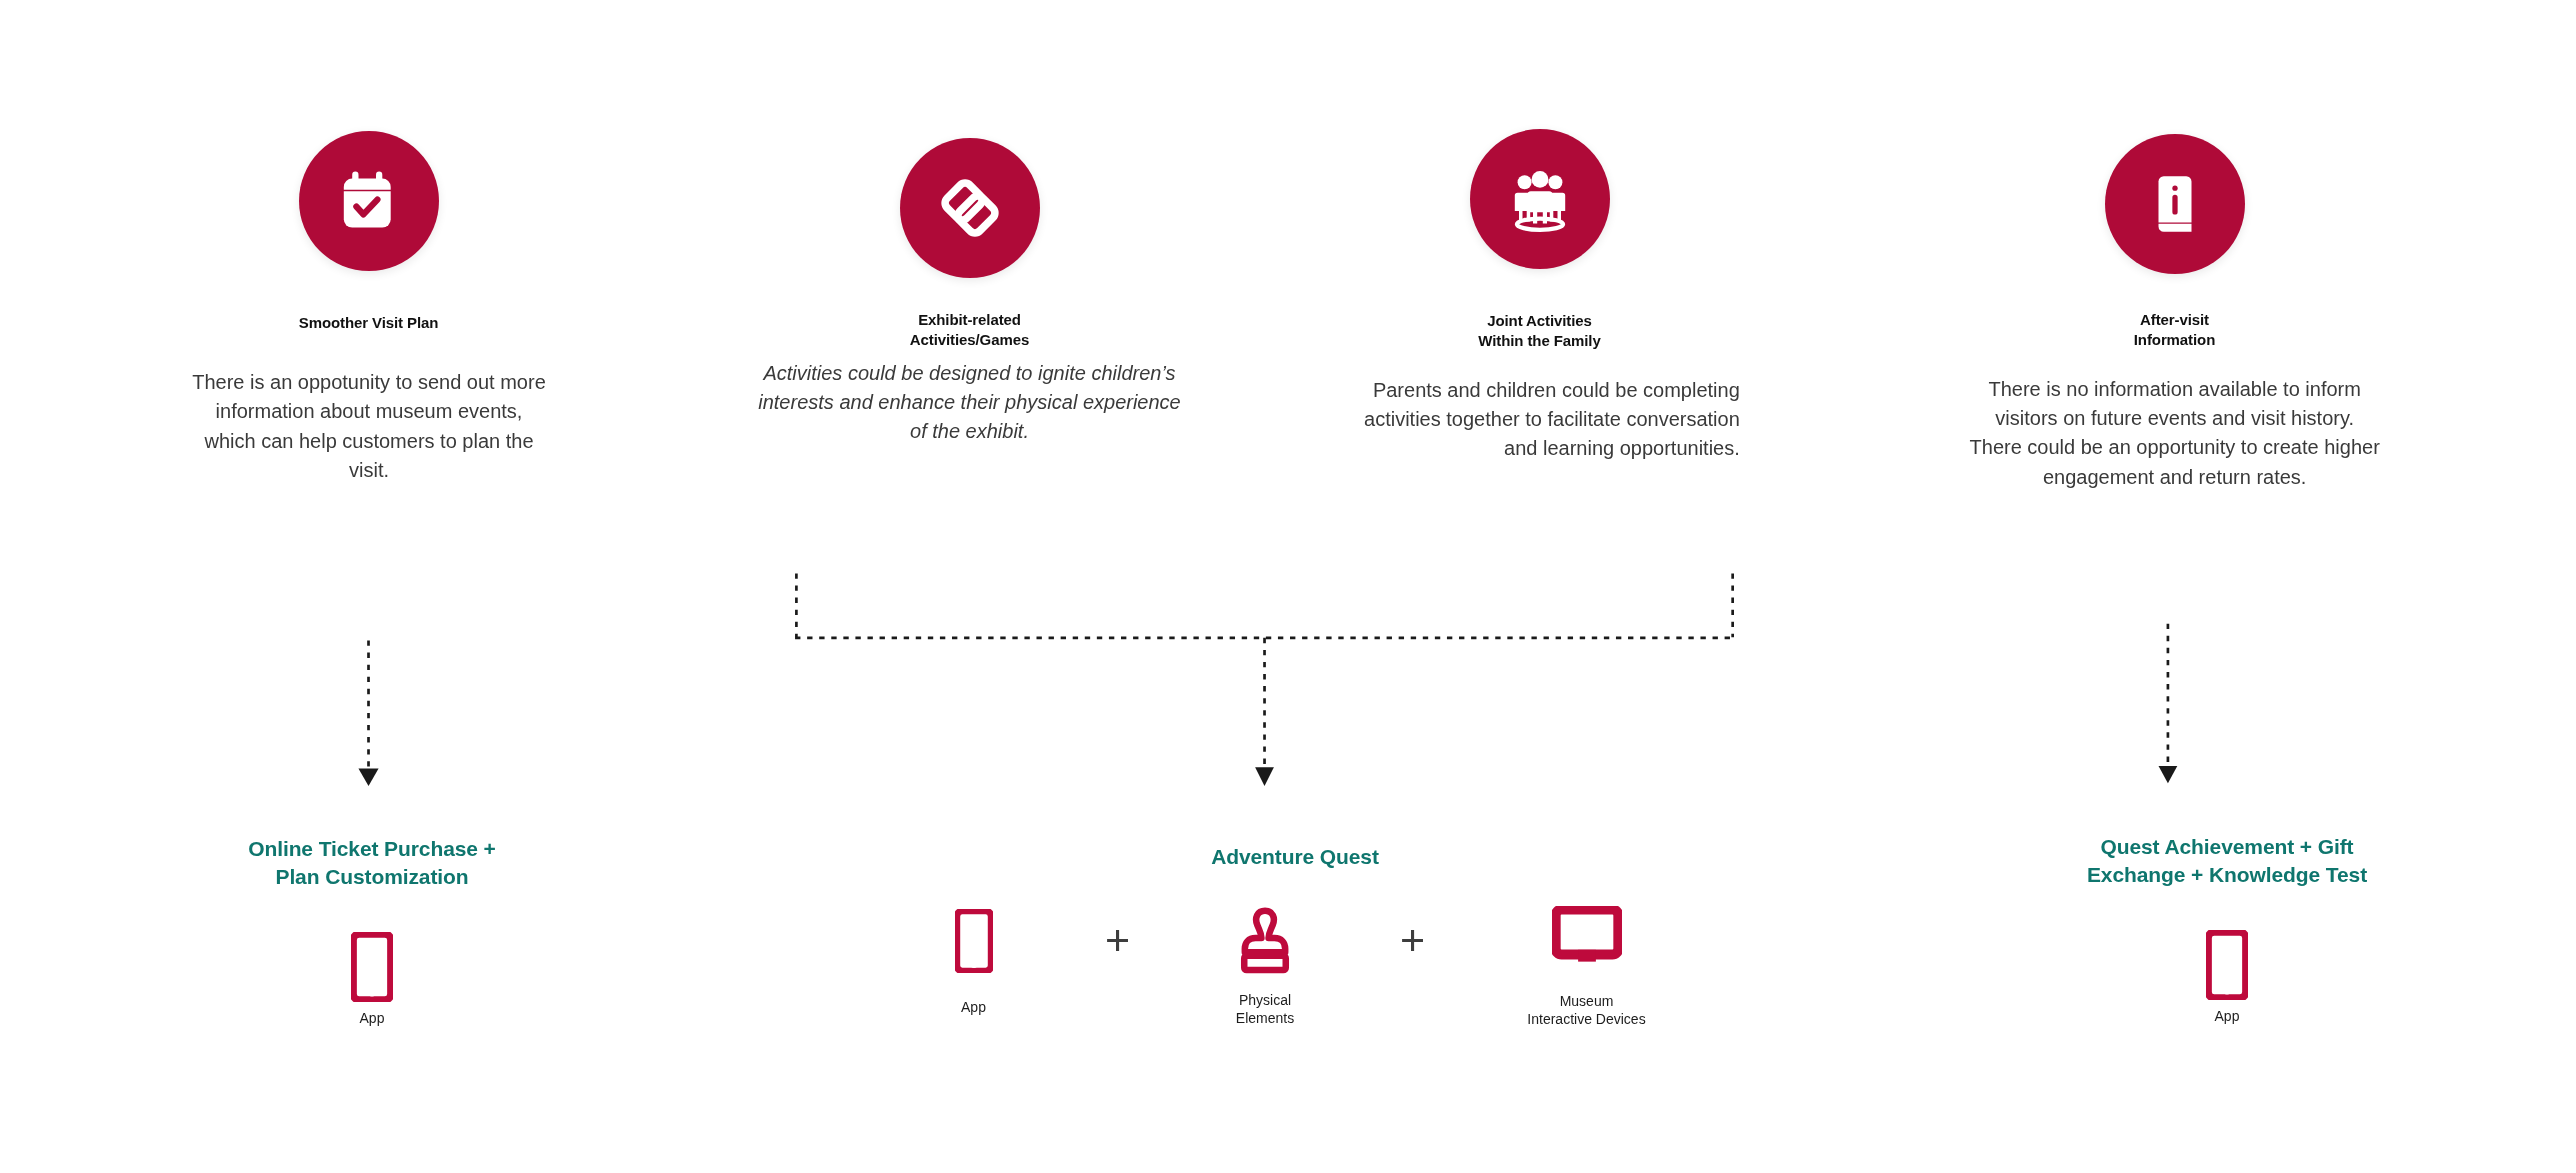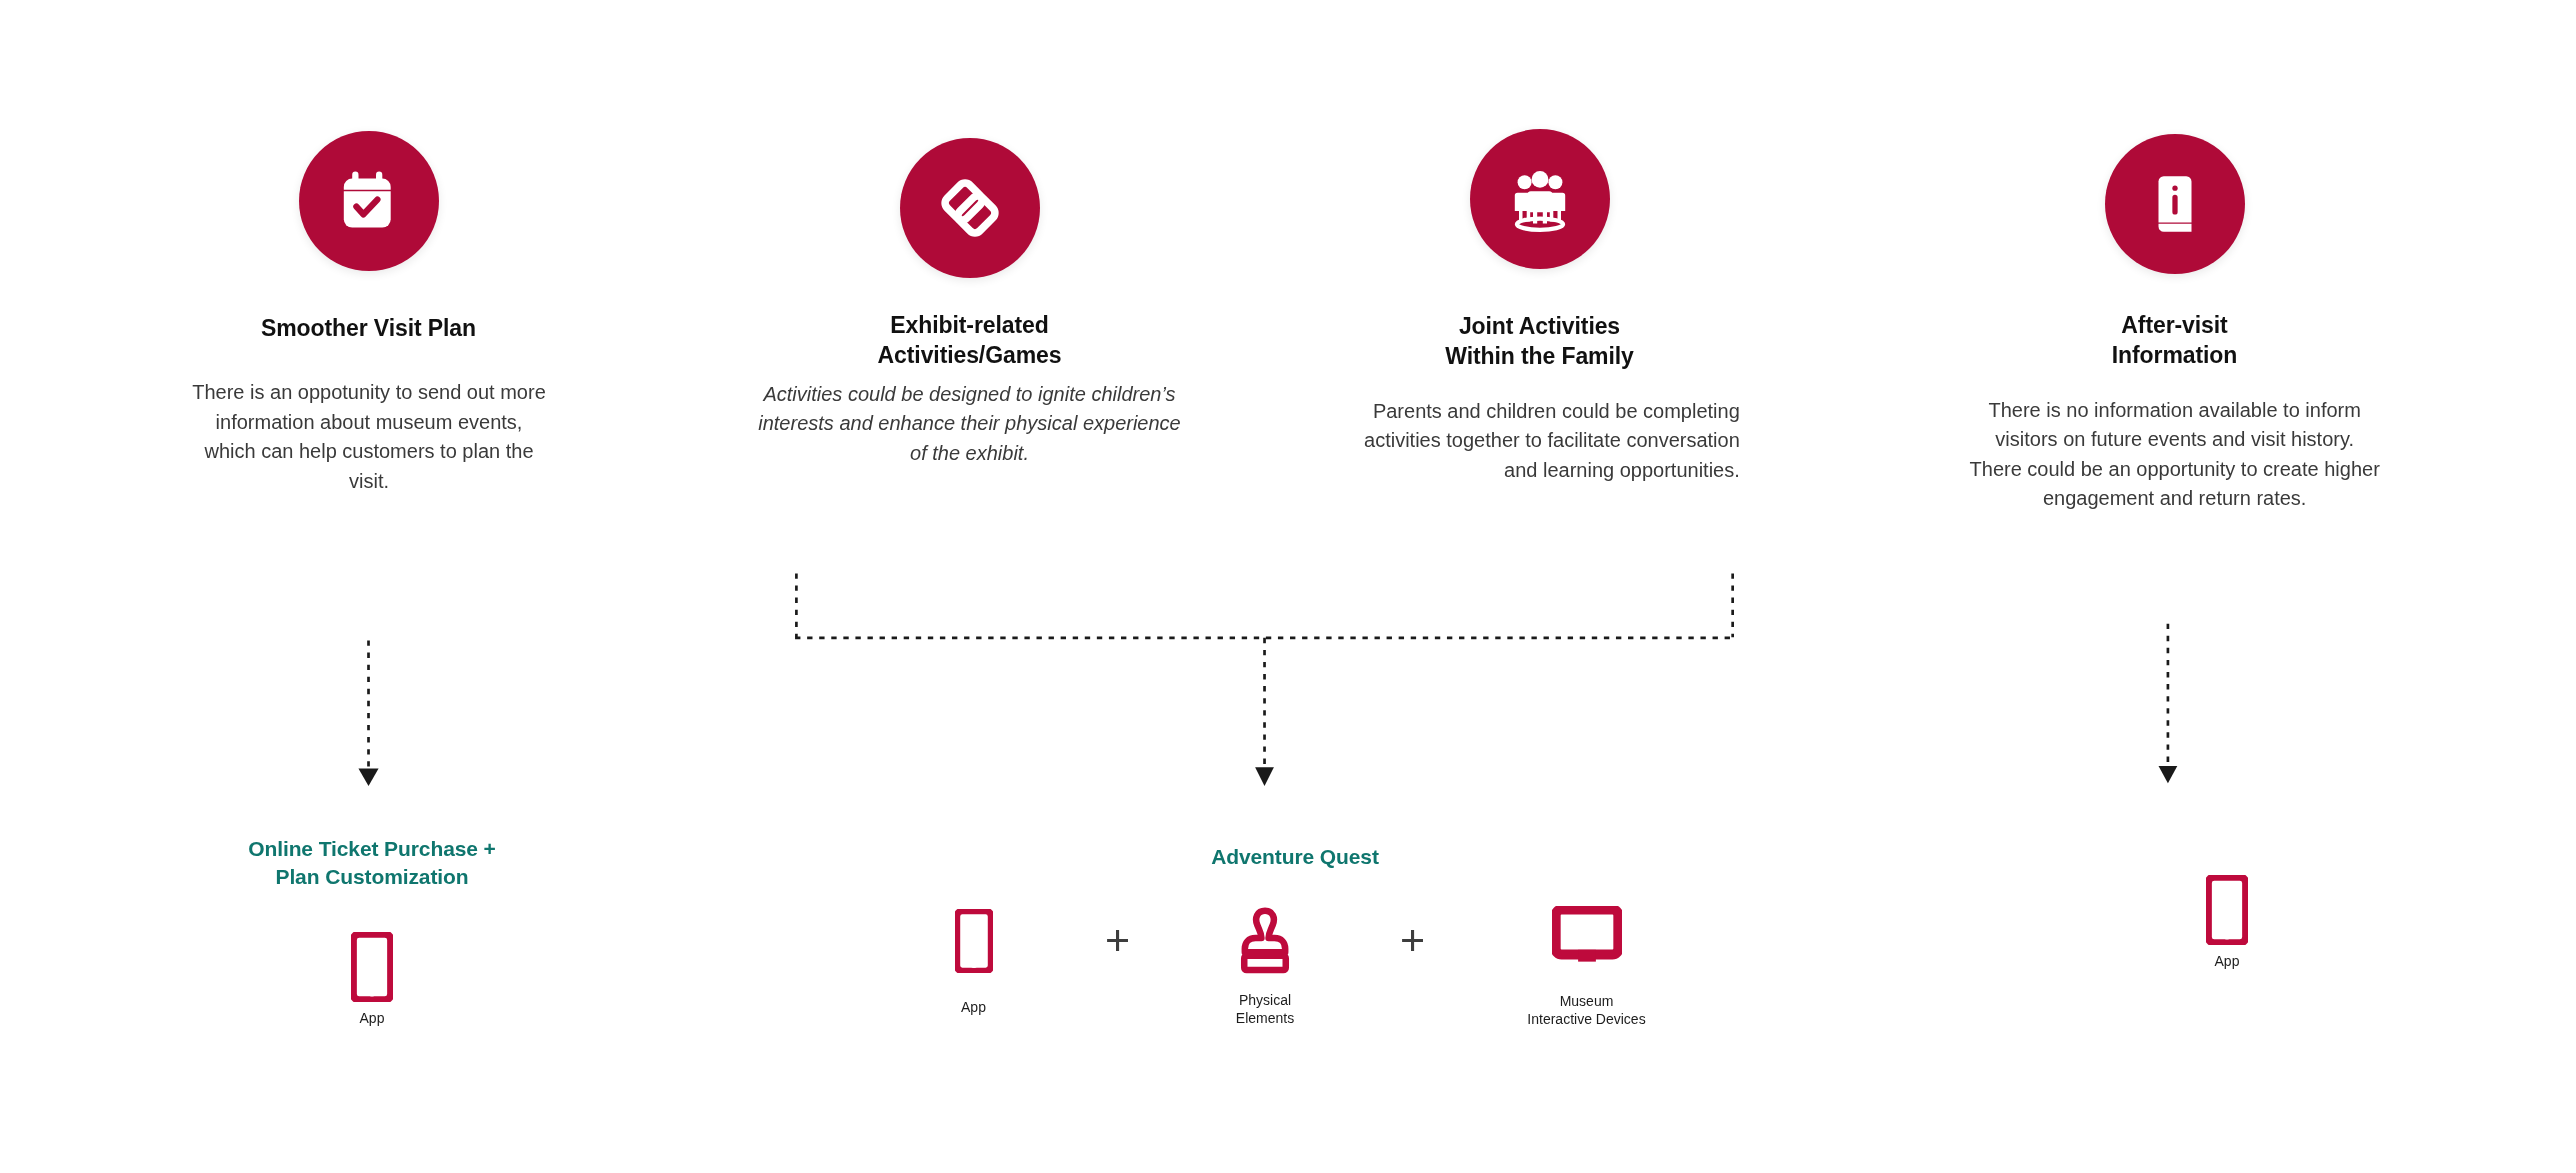--- a/index.html
+++ b/index.html
@@ -42,21 +42,21 @@
     border-radius: 50%;
     background: #AF0A38;
     display: flex;
     align-items: center;
     justify-content: center;
     box-shadow: 0 2.7px 9.4px rgba(0,0,0,0.09);
   }
   .circle svg { display: block; }
 
   .opp-title {
-    font-size: 23px;
+    font-size: 15px;
     font-weight: bold;
     color: #111111;
     line-height: 1.32;
     letter-spacing: -0.1px;
   }
   .opp-body {
     font-size: 20px;
     color: #3a3a3a;
     line-height: 1.47;
     font-weight: normal;
@@ -317,20 +317,22 @@
           </svg>
         </span>
         <div class="dev-label" style="margin-top:17.4px;">Museum
 Interactive Devices</div>
       </div>
 
     </div>
   </div>
 
   <div class="sol" id="sol3">
+    <div class="sol-title" style="white-space:pre-line">Quest Achievement + Gift
+Exchange + Knowledge Test</div>
     <div class="sol-icons">
       <div class="dev">
         <span class="dev-glyph">
           <svg width="42" height="70" viewBox="0 0 62 104">
             <rect x="3" y="3" width="56" height="98" rx="9" fill="none" stroke="#BE0A3C" stroke-width="11"></rect>
             <rect x="14" y="20" width="34" height="62" fill="#ffffff"></rect>
             <rect x="23" y="10" width="16" height="5" rx="2.5" fill="#ffffff"></rect>
             <circle cx="31" cy="90" r="6" fill="#ffffff"></circle>
           </svg>
         </span>

